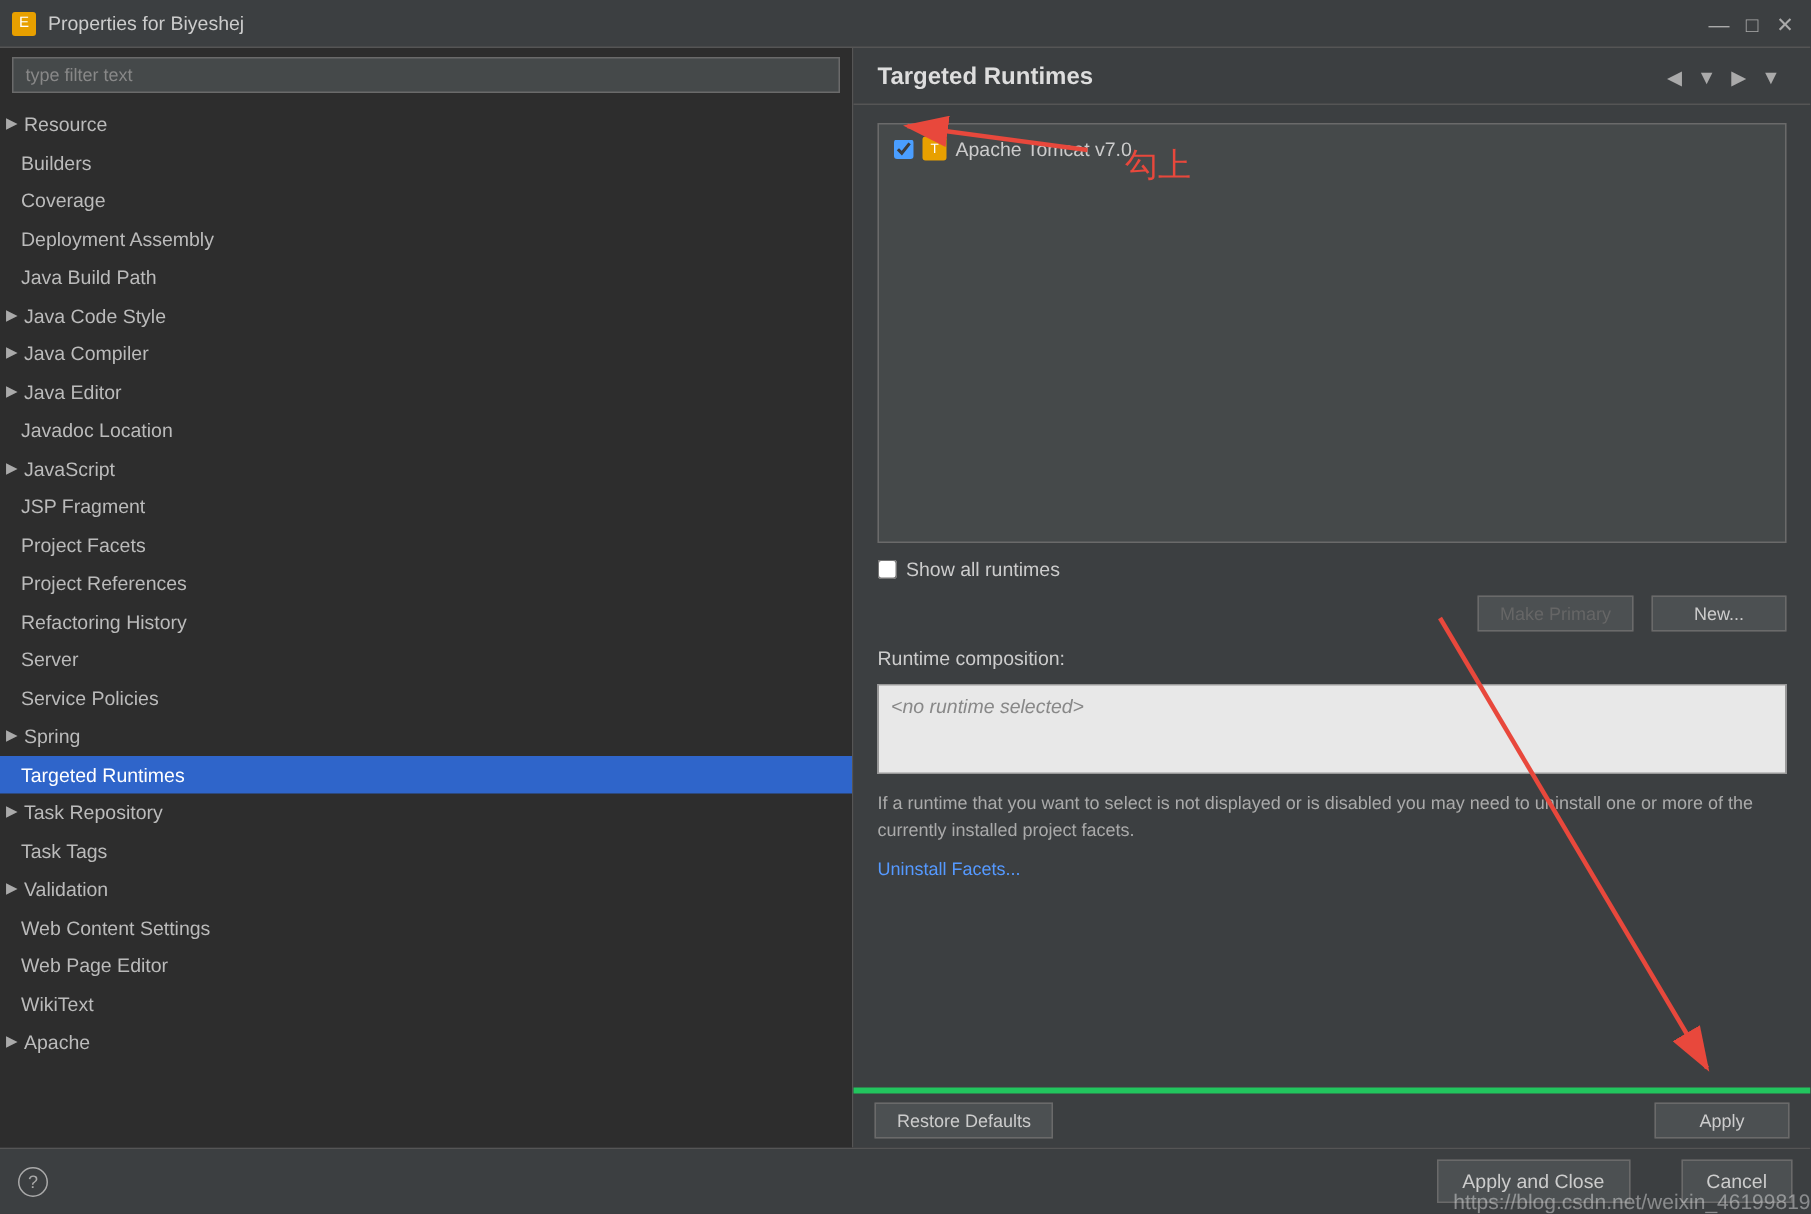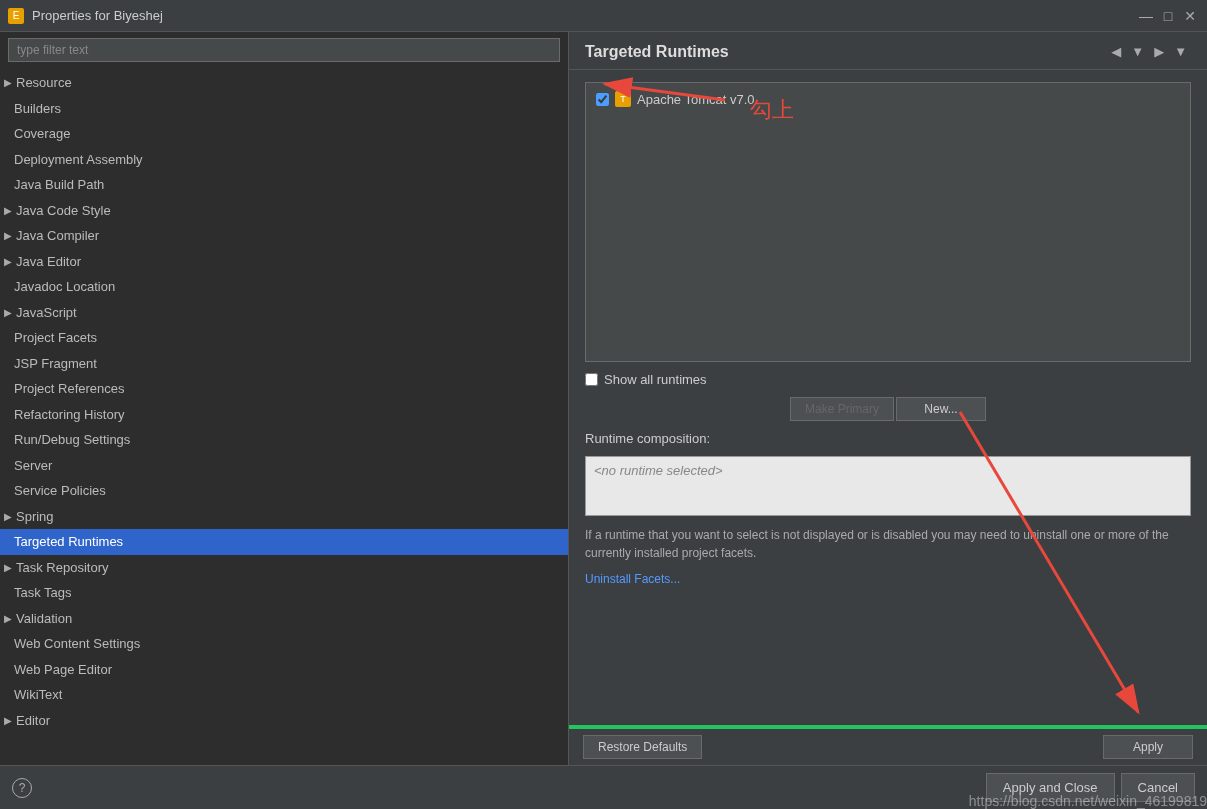--- a/index.html
+++ b/index.html
@@ -232,22 +232,22 @@
     }
     .show-all-checkbox {
       width: 13px;
       height: 13px;
       accent-color: #4a9eff;
     }
 
     
     .runtime-buttons {
       display: flex;
-      justify-content: center;
-      gap: 2px;
+      justify-content: flex-end;
+      gap: 12px;
       flex-shrink: 0;
     }
     .eclipse-btn {
       background: #4c5052;
       border: 1px solid #6a6a6a;
       color: #cccccc;
       padding: 4px 14px;
       cursor: pointer;
       font-size: 12px;
       min-width: 90px;
@@ -320,20 +320,21 @@
       gap: 6px;
       align-items: center;
     }
     .footer-btn {
       background: #4c5052;
       border: 1px solid #6a6a6a;
       color: #cccccc;
       padding: 6px 16px;
       cursor: pointer;
       font-size: 13px;
+      margin-left: 28px;
     }
 
     
     .watermark {
       position: absolute;
       bottom: 0;
       right: 0;
       font-size: 14px;
       color: rgba(255,255,255,0.4);
       pointer-events: none;
@@ -388,33 +389,30 @@
           <span class="item-label">Java Editor</span>
         </div>
         <div class="nav-item">
           <span class="item-label">Javadoc Location</span>
         </div>
         <div class="nav-item has-arrow">
           <span class="arrow">▶</span>
           <span class="item-label">JavaScript</span>
         </div>
         <div class="nav-item">
+          <span class="item-label">JSP Fragment</span>
+        </div>
+        <div class="nav-item">
           <span class="item-label">Project Facets</span>
         </div>
         <div class="nav-item">
-          <span class="item-label">JSP Fragment</span>
-        </div>
-        <div class="nav-item">
           <span class="item-label">Project References</span>
         </div>
         <div class="nav-item">
           <span class="item-label">Refactoring History</span>
-        </div>
-        <div class="nav-item">
-          <span class="item-label">Run/Debug Settings</span>
         </div>
         <div class="nav-item">
           <span class="item-label">Server</span>
         </div>
         <div class="nav-item">
           <span class="item-label">Service Policies</span>
         </div>
         <div class="nav-item has-arrow">
           <span class="arrow">▶</span>
           <span class="item-label">Spring</span>
@@ -437,21 +435,21 @@
           <span class="item-label">Web Content Settings</span>
         </div>
         <div class="nav-item">
           <span class="item-label">Web Page Editor</span>
         </div>
         <div class="nav-item">
           <span class="item-label">WikiText</span>
         </div>
         <div class="nav-item has-arrow">
           <span class="arrow">▶</span>
-          <span class="item-label">Editor</span>
+          <span class="item-label">Apache</span>
         </div>
       </div>
   </div>
 
   <div class="right-panel">
     <div class="right-header">
       <span class="right-title">Targeted Runtimes</span>
       <div class="header-nav-icons">
         <button class="header-nav-icon">◀</button>
         <button class="header-nav-icon">▼</button>

